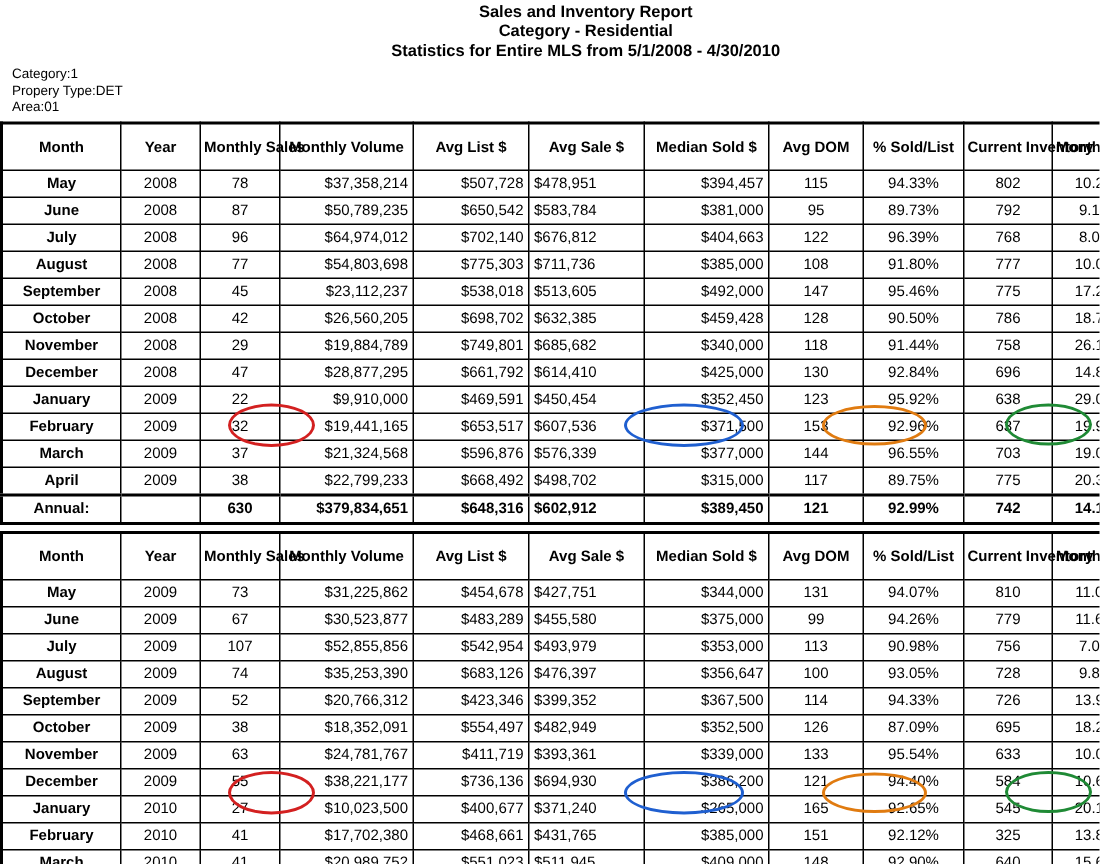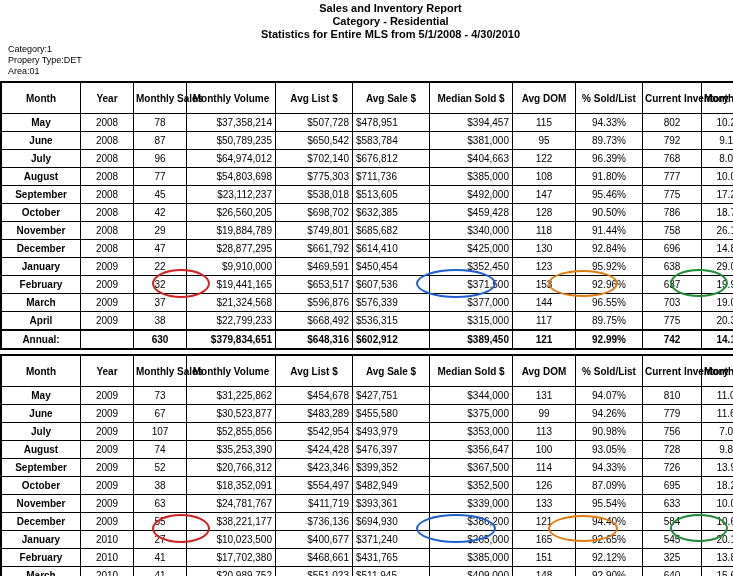--- a/index.html
+++ b/index.html
@@ -252,21 +252,21 @@
       <td class="c-pct">96.55%</td>
       <td class="c-ci">703</td>
       <td class="c-mi">19.00</td>
     </tr>
     <tr>
       <td class="c-month">April</td>
       <td class="c-year">2009</td>
       <td class="c-ms">38</td>
       <td class="c-mv">$22,799,233</td>
       <td class="c-al">$668,492</td>
-      <td class="c-as">$536,315</td>
+      <td class="c-as">$498,702</td>
       <td class="c-msold">$315,000</td>
       <td class="c-dom">117</td>
       <td class="c-pct">89.75%</td>
       <td class="c-ci">775</td>
       <td class="c-mi">20.39</td>
     </tr>
     <tr class="annual">
       <td class="annual-label">Annual:</td>
       <td class="c-year"></td>
       <td class="c-ms">630</td>
@@ -336,21 +336,21 @@
       <td class="c-dom">113</td>
       <td class="c-pct">90.98%</td>
       <td class="c-ci">756</td>
       <td class="c-mi">7.06</td>
     </tr>
     <tr>
       <td class="c-month">August</td>
       <td class="c-year">2009</td>
       <td class="c-ms">74</td>
       <td class="c-mv">$35,253,390</td>
-      <td class="c-al">$424,428</td>
+      <td class="c-al">$683,126</td>
       <td class="c-as">$476,397</td>
       <td class="c-msold">$356,647</td>
       <td class="c-dom">100</td>
       <td class="c-pct">93.05%</td>
       <td class="c-ci">728</td>
       <td class="c-mi">9.83</td>
     </tr>
     <tr>
       <td class="c-month">September</td>
       <td class="c-year">2009</td>

